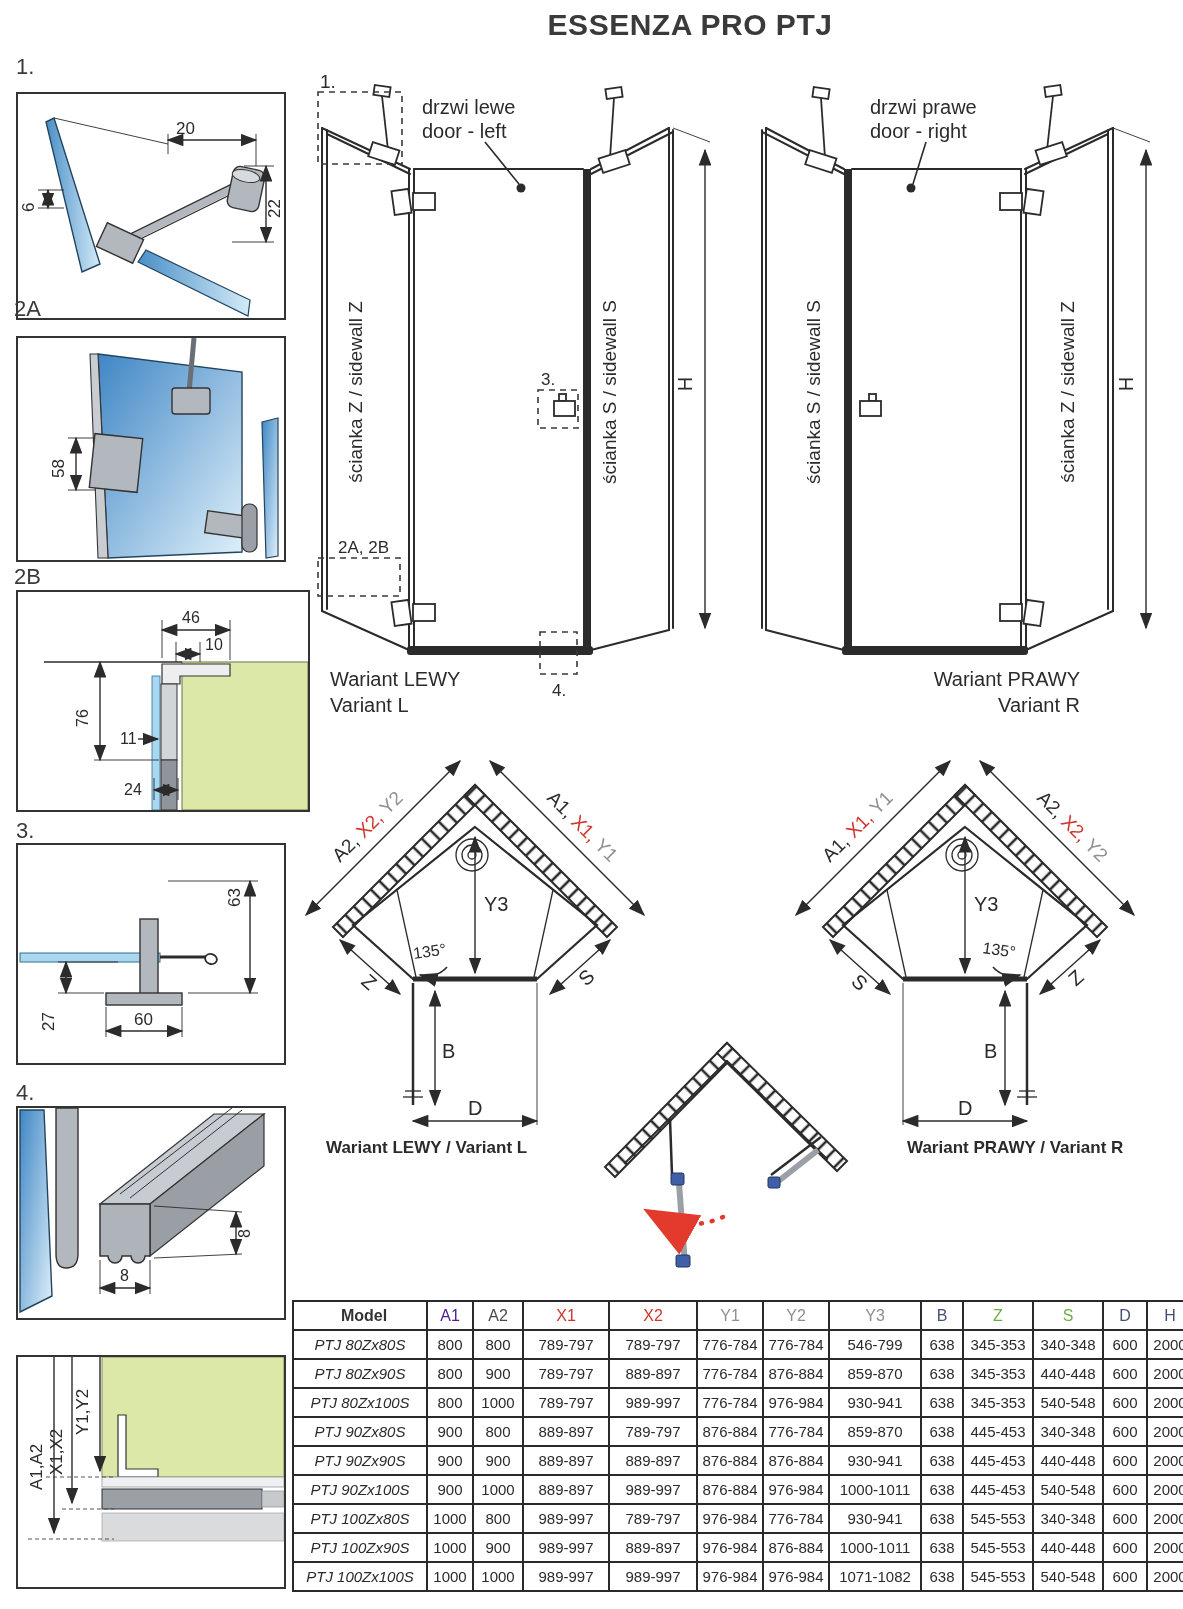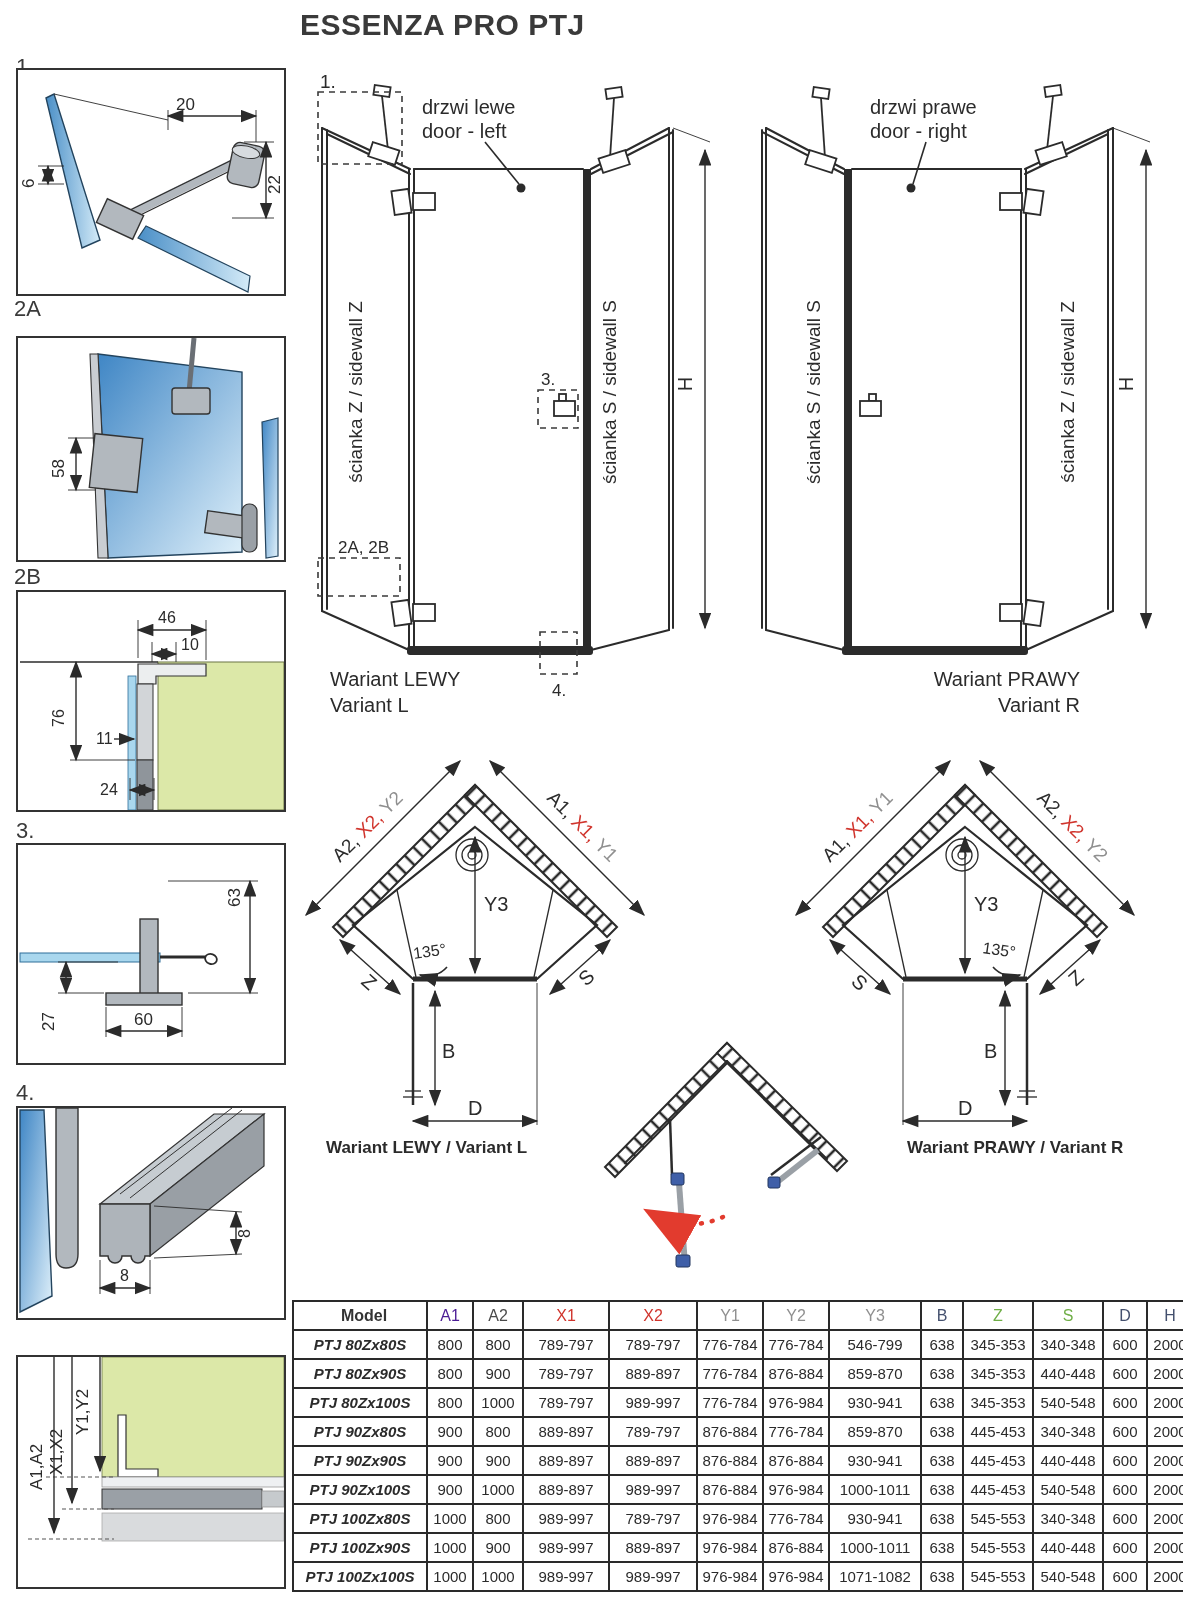--- a/index.html
+++ b/index.html
@@ -1,19 +1,19 @@
 <!DOCTYPE html>
 <html><head>
 <meta charset="utf-8">
 <style>
   html,body{margin:0;padding:0;background:#fff;}
   #page{position:relative;width:1183px;height:1609px;background:#fff;overflow:hidden;
         font-family:"Liberation Sans",sans-serif;color:#2b2b2b;}
   .abs{position:absolute;}
-  #title{left:300px;top:8px;width:780px;font-size:30px;font-weight:700;
+  #title{left:300px;top:8px;width:780px;text-align:center;font-size:30px;font-weight:700;
          color:#3a3a3a;letter-spacing:.5px;}
   .dlabel{font-size:22px;color:#3a3a3a;}
   .dframe{border:2px solid #333;background:#fff;}
   svg{display:block;}
   svg text{font-family:"Liberation Sans",sans-serif;fill:#2b2b2b;}
   .dim{stroke:#2b2b2b;stroke-width:1.4;marker-start:url(#aS);marker-end:url(#aE);}
   .dima{stroke:#2b2b2b;stroke-width:1.4;marker-end:url(#aE);}
   .ref{stroke:#2b2b2b;stroke-width:0.9;}
   .thin{stroke:#2b2b2b;stroke-width:1.3;fill:none;}
   .thin2{stroke:#2b2b2b;stroke-width:2;fill:none;stroke-linecap:round;}
@@ -21,21 +21,21 @@
   .metal{fill:#b2b8be;stroke:#333;stroke-width:1.4;}
   .white{fill:#fff;stroke:#2b2b2b;stroke-width:1.8;}
   .t17{font-size:17px;} .t16{font-size:16px;} .t19{font-size:19px;} .t20{font-size:20px;}
   .cap{font-size:20px;} .capb{font-size:17px;font-weight:700;}
   
   #spec-table{border-collapse:collapse;table-layout:fixed;width:888px;background:#fff;}
   #spec-table th,#spec-table td{border:2px solid #2a2a2a;text-align:center;vertical-align:middle;
       height:27px;font-size:15px;padding:0 1px;overflow:hidden;white-space:nowrap;}
   #spec-table th{font-size:16px;font-weight:400;}
   #spec-table th:first-child{font-weight:700;color:#333;}
-  #spec-table .model-cell{font-weight:700;font-style:italic;font-size:15px;}
+  #spec-table .model-cell{font-weight:400;font-style:italic;font-size:15px;}
   #spec-table th:nth-child(1){width:122px;}
   #spec-table th:nth-child(2){width:42px;}  #spec-table th:nth-child(3){width:46px;}
   #spec-table th:nth-child(4){width:82px;}  #spec-table th:nth-child(5){width:84px;}
   #spec-table th:nth-child(6){width:62px;}  #spec-table th:nth-child(7){width:62px;}
   #spec-table th:nth-child(8){width:88px;}  #spec-table th:nth-child(9){width:38px;}
   #spec-table th:nth-child(10){width:66px;} #spec-table th:nth-child(11){width:66px;}
   #spec-table th:nth-child(12){width:40px;} #spec-table th:nth-child(13){width:42px;}
 </style>
 </head>
 <body>
@@ -68,21 +68,21 @@
       <pattern id="hatchR" width="12" height="12" patternUnits="userSpaceOnUse" patternTransform="rotate(45)">
         <rect width="12" height="12" fill="#ffffff"></rect>
         <line x1="3" y1="0" x2="3" y2="12" stroke="#2b2b2b" stroke-width="2.6"></line>
       </pattern>
     </defs>
   </svg>
 
   <div id="title" class="abs">ESSENZA PRO PTJ</div>
 
   <div class="abs dlabel" style="left:16px;top:54px;">1.</div>
-  <div class="abs dframe" style="left:16px;top:68px;width:266px;height:224px;">
+  <div class="abs dframe" style="left:16px;top:92px;width:266px;height:224px;">
     <svg width="266" height="224" viewBox="0 0 266 224">
       <polygon points="28,28 36,24 82,170 64,178" fill="url(#glassV)" stroke="#23445e" stroke-width="1.4"></polygon>
       <polygon points="120,168 230,222 232,206 128,156" fill="url(#glassV)" stroke="#23445e" stroke-width="1.2"></polygon>
       <line x1="36" y1="24" x2="150" y2="50" class="ref"></line>
       <line x1="100" y1="150" x2="218" y2="92" stroke="#b2b8be" stroke-width="9"></line>
       <line x1="100" y1="146" x2="218" y2="88" class="thin"></line>
       <line x1="102" y1="155" x2="220" y2="97" class="thin"></line>
       <rect x="82" y="136" width="40" height="26" transform="rotate(25 102 149)" class="metal"></rect>
       <rect x="212" y="74" width="32" height="42" rx="7" transform="rotate(12 228 95)" class="metal"></rect>
       <ellipse cx="228" cy="82" rx="14" ry="6" transform="rotate(12 228 82)" fill="#d7dbdf" stroke="#333" stroke-width="1"></ellipse>
@@ -113,21 +113,21 @@
       <rect x="224" y="166" width="15" height="48" rx="7" fill="#9aa0a6" stroke="#333" stroke-width="1.2"></rect>
       <polygon points="244,84 260,80 260,218 248,220" fill="url(#glass)" stroke="#23445e" stroke-width="1.2"></polygon>
       <line x1="50" y1="100" x2="76" y2="100" class="ref"></line>
         <line x1="50" y1="152" x2="78" y2="152" class="ref"></line>
       <line x1="58" y1="100" x2="58" y2="152" class="dim"></line>
       <text class="t17" transform="translate(46 140) rotate(-90)">58</text>
     </svg>
   </div>
 
   <div class="abs dlabel" style="left:14px;top:564px;">2B</div>
-  <div class="abs dframe" style="left:16px;top:590px;width:266px;height:218px;">
+  <div class="abs dframe" style="left:16px;top:590px;width:266px;height:218px;padding-left:24px;">
     <svg width="266" height="218" viewBox="0 0 266 218">
       <rect x="140" y="70" width="126" height="148" fill="#dce8a8" stroke="#6a7544" stroke-width="1"></rect>
       <line x1="2" y1="70" x2="140" y2="70" class="thin"></line>
       <polygon points="120,72 188,72 188,84 138,84 138,92 120,92" fill="#eceeef" stroke="#333" stroke-width="1.2"></polygon>
       <rect x="110" y="84" width="8" height="134" fill="#a9d7ee" stroke="#2f6e99" stroke-width="0.8"></rect>
       <rect x="119" y="92" width="16" height="76" fill="#d2d5d8" stroke="#333" stroke-width="1"></rect>
       <rect x="119" y="168" width="16" height="50" fill="#8f959b" stroke="#333" stroke-width="1"></rect>
       <line x1="120" y1="28" x2="120" y2="66" class="ref"></line>
         <line x1="188" y1="28" x2="188" y2="68" class="ref"></line>
       <line x1="120" y1="38" x2="188" y2="38" class="dim"></line>

